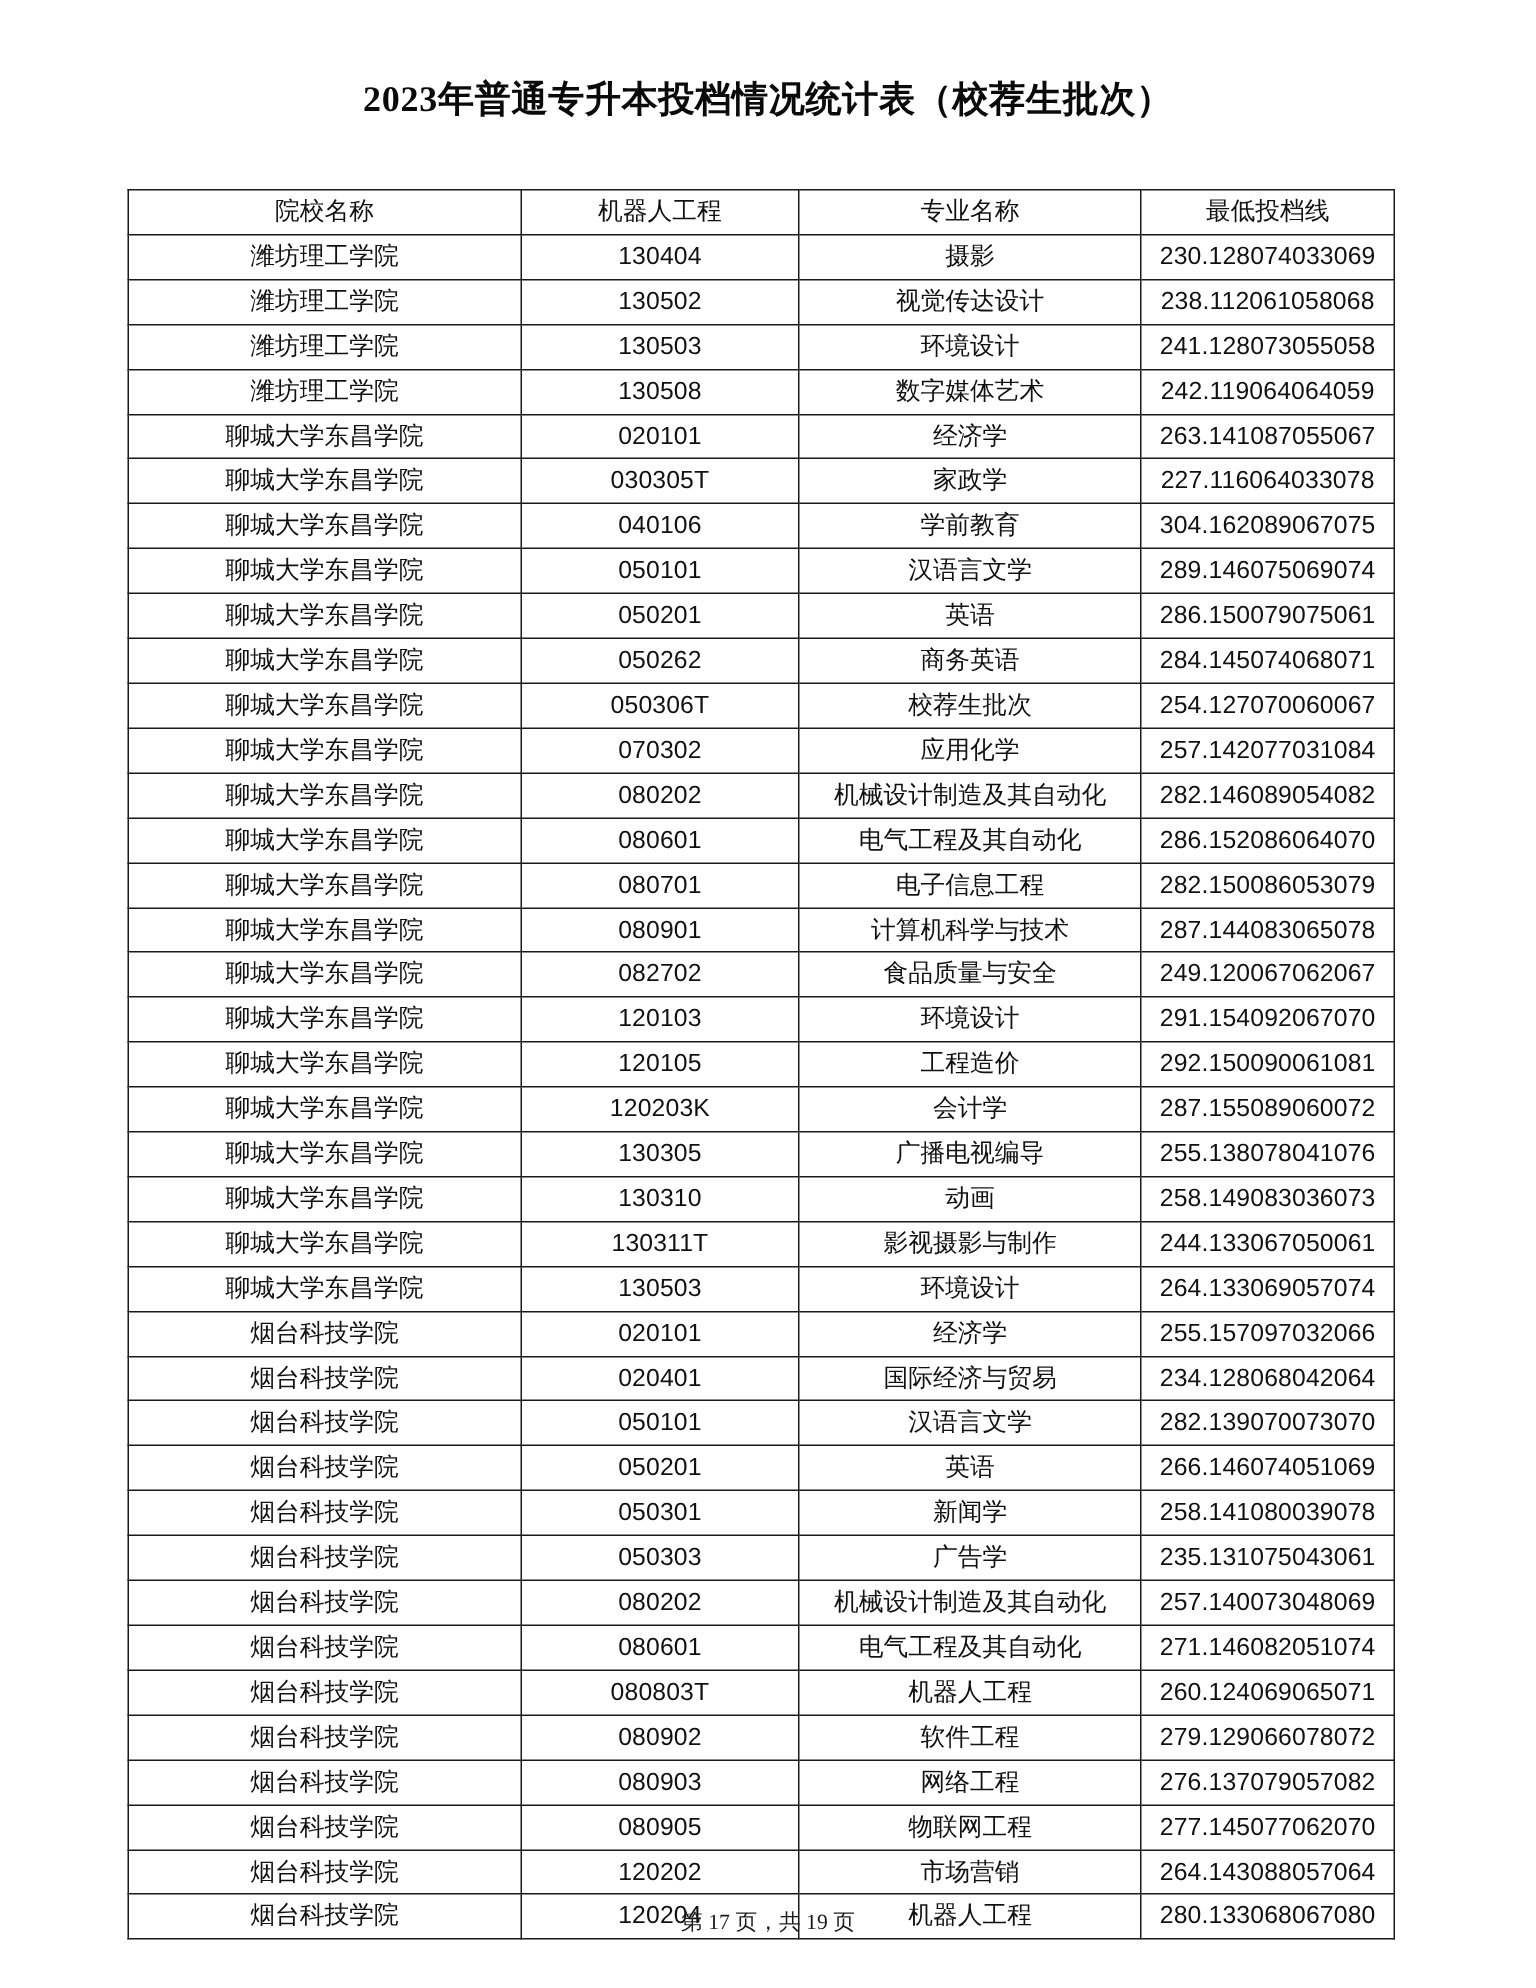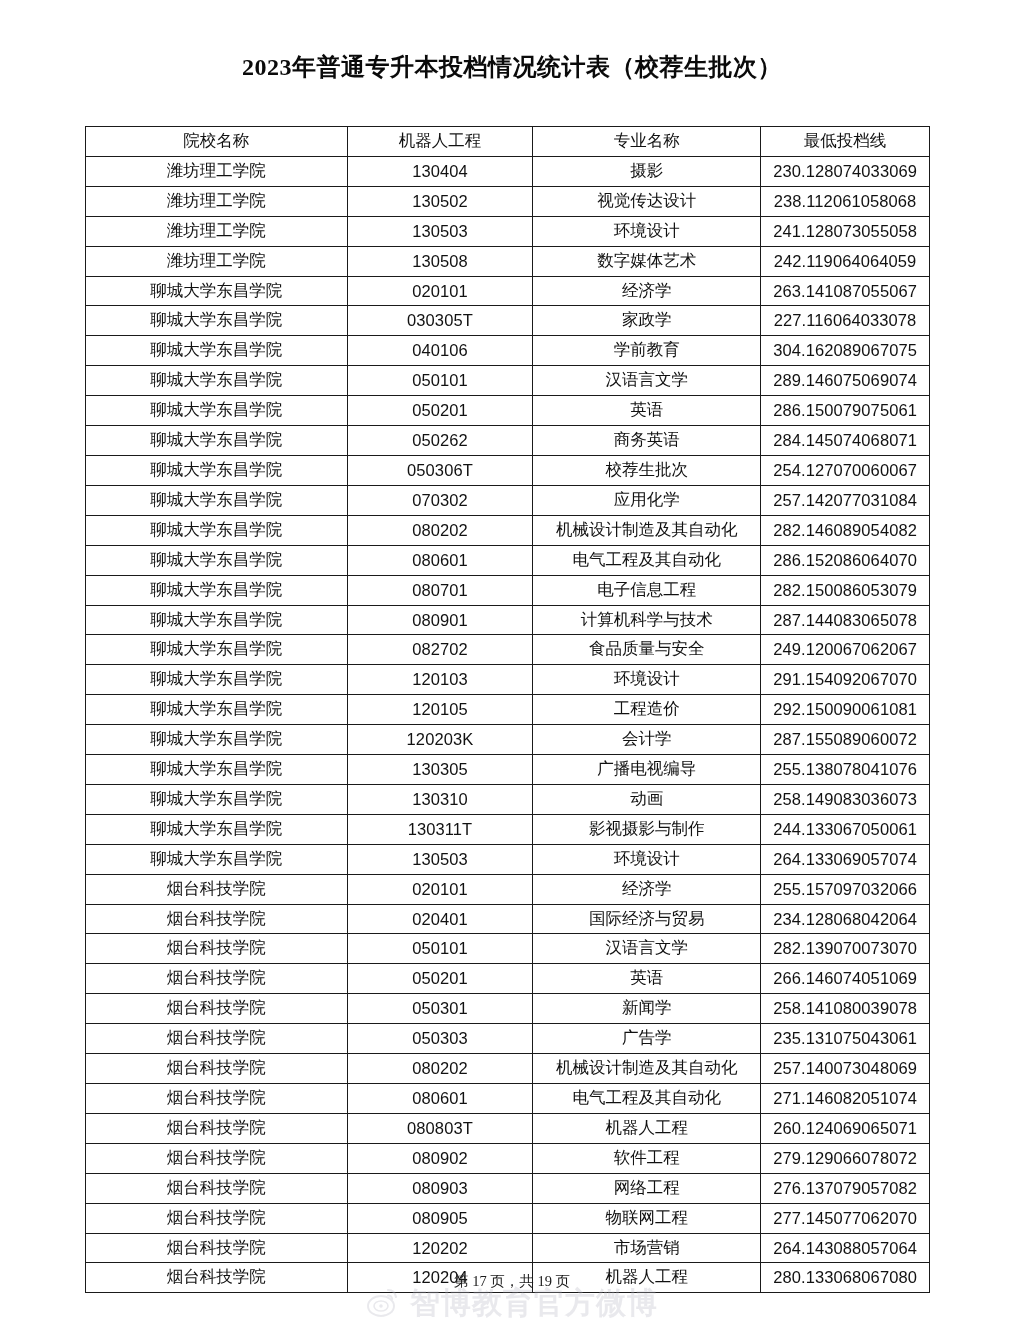--- a/index.html
+++ b/index.html
@@ -372,26 +372,14 @@
             <td class="code">120204</td>
             <td class="major">机器人工程</td>
             <td class="score">280.133068067080</td>
           </tr>
         </tbody>
     </table>
   </div>
 
   <div class="footer">第 17 页，共 19 页</div>
 
-  <div class="watermark">
-    <span class="wm-logo">
-      <svg viewBox="0 0 34 34" width="34" height="34" aria-hidden="true">
-        <ellipse cx="15" cy="20" rx="13" ry="10" fill="none" stroke="#b9b9c4" stroke-width="2"></ellipse>
-        <ellipse cx="15" cy="20" rx="7" ry="5" fill="none" stroke="#b9b9c4" stroke-width="1.6"></ellipse>
-        <circle cx="15" cy="20" r="1.8" fill="#b9b9c4"></circle>
-        <path d="M22 4 q7 0 8 7" fill="none" stroke="#b9b9c4" stroke-width="2.2" stroke-linecap="round"></path>
-        <path d="M22 9.5 q3.6 0 4.2 3.6" fill="none" stroke="#b9b9c4" stroke-width="2" stroke-linecap="round"></path>
-      </svg>
-    </span>
-    <span class="wm-text">智博教育官方微博</span>
-  </div>
 
 </div>
 
 </body></html>

